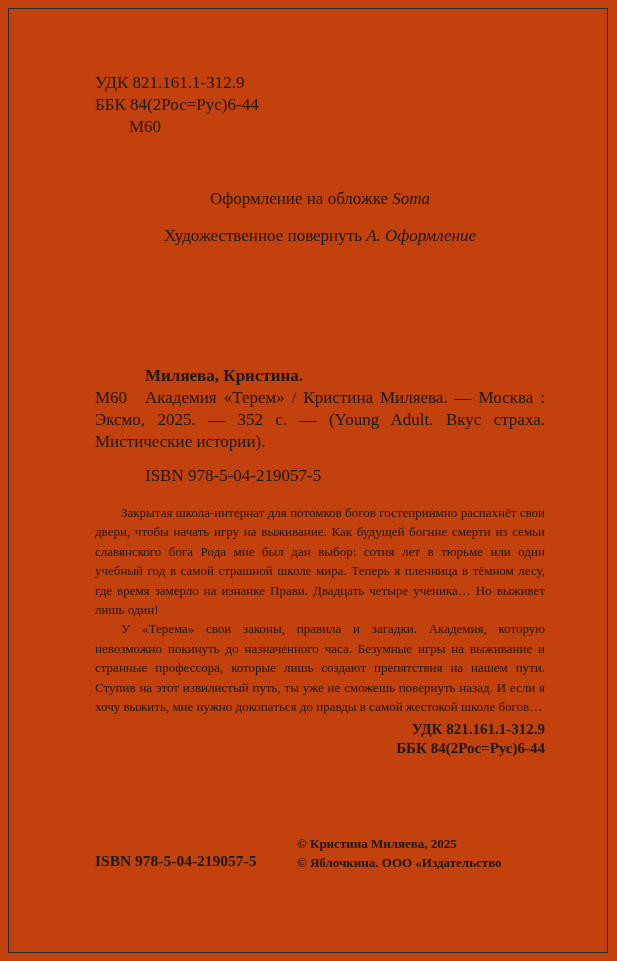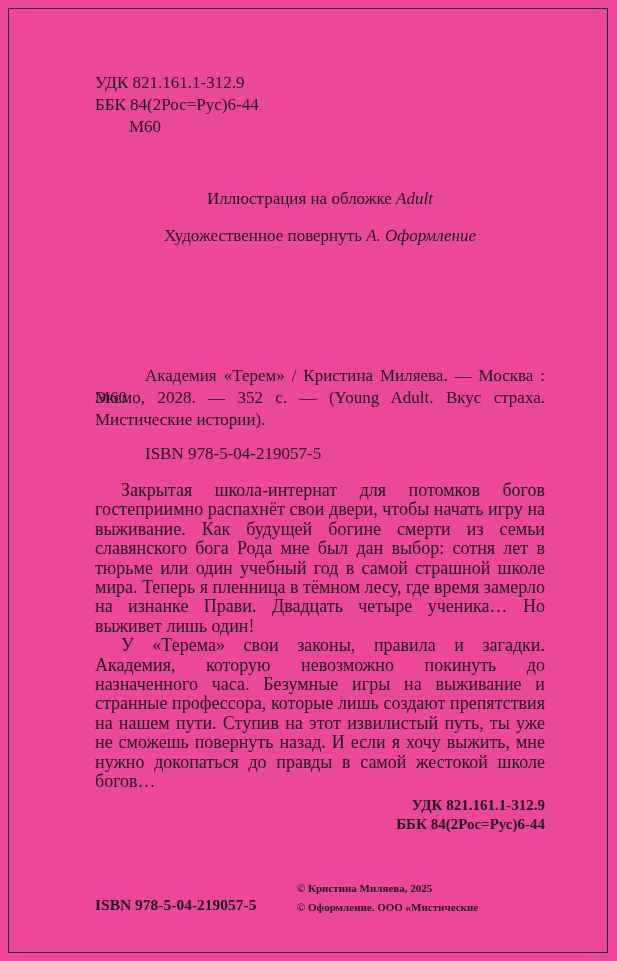--- a/index.html
+++ b/index.html
@@ -7,21 +7,21 @@
     width: 617px;
     height: 961px;
     background: #ffffff;
     font-family: "Liberation Serif", "DejaVu Serif", serif;
     color: #1a1a1a;
   }
   .page {
     position: relative;
     width: 617px;
     height: 961px;
-    background: #ec4899;
+    background: #c2410c;
   }
   .frame {
     position: absolute;
     left: 8px; top: 8px; right: 9px; bottom: 8px;
     border: 1.5px solid #2b2b2b;
     pointer-events: none;
   }
   .content {
     position: absolute;
     left: 95px;
@@ -72,21 +72,21 @@
   .catalog-isbn {
     margin-top: 12px;
     padding-left: 50px;
     font-size: 17px;
     line-height: 22px;
   }
 
   
   .annotation {
     margin-top: 16px;
-    font-size: 18px;
+    font-size: 13px;
     line-height: 19.4px;
     text-align: justify;
   }
   .annotation p { text-indent: 26px; }
 
   
   .bottom-codes {
     margin-top: 4px;
     text-align: right;
     font-weight: bold;
@@ -104,69 +104,69 @@
     justify-content: space-between;
     align-items: flex-end;
   }
   .footer-isbn {
     font-weight: bold;
     font-size: 15.5px;
     margin-bottom: 2px;
   }
   .copyright {
     font-weight: bold;
-    font-size: 11px;
+    font-size: 13px;
     line-height: 18.5px;
     width: 248px;
-    margin-top: 44px;
   }
   .copyright .c-line:nth-child(3) { padding-left: 12px; }
 </style>
 </head>
 <body>
 
 <div class="page">
   <div class="frame"></div>
 
   <div class="content">
 
     <div class="top-codes">
       <div class="line">УДК 821.161.1-312.9</div>
       <div class="line">ББК 84(2Рос=Рус)6-44</div>
       <div class="line sign">М60</div>
     </div>
 
     <div class="credits">
       <div class="credit-line">
-        <span>Иллюстрация на обложке</span><span class="credit-name">Adult</span>
+        <span>Оформление на обложке</span><span class="credit-name">Soma</span>
       </div>
       <div class="credit-line">
         <span>Художественное повернуть</span><span class="credit-name">А. Оформление</span>
       </div>
     </div>
 
     <div class="catalog">
       <span class="catalog-code">М60</span>
-      <p class="catalog-entry">Академия «Терем» / Кристина Миляева. — Москва : Эксмо, 2028. — 352 с. — (Young Adult. Вкус страха. Мистические истории).</p>
+      <p class="catalog-author">Миляева, Кристина.</p>
+      <p class="catalog-entry">Академия «Терем» / Кристина Миляева. — Москва : Эксмо, 2025. — 352 с. — (Young Adult. Вкус страха. Мистические истории).</p>
     </div>
 
     <div class="catalog-isbn">ISBN 978-5-04-219057-5</div>
 
     <div class="annotation">
       <p>Закрытая школа-интернат для потомков богов гостеприимно распахнёт свои двери, чтобы начать игру на выживание. Как будущей богине смерти из семьи славянского бога Рода мне был дан выбор: сотня лет в тюрьме или один учебный год в самой страшной школе мира. Теперь я пленница в тёмном лесу, где время замерло на изнанке Прави. Двадцать четыре ученика… Но выживет лишь один!</p>
       <p>У «Терема» свои законы, правила и загадки. Академия, которую невозможно покинуть до назначенного часа. Безумные игры на выживание и странные профессора, которые лишь создают препятствия на нашем пути. Ступив на этот извилистый путь, ты уже не сможешь повернуть назад. И если я хочу выжить, мне нужно докопаться до правды в самой жестокой школе богов…</p>
     </div>
 
     <div class="bottom-codes">
       <div>УДК 821.161.1-312.9</div>
       <div>ББК 84(2Рос=Рус)6-44</div>
     </div>
 
     <div class="footer">
       <div class="footer-isbn">ISBN 978-5-04-219057-5</div>
       <div class="copyright">
         <div class="c-line">© Кристина Миляева, 2025</div>
-        <div class="c-line">© Оформление. ООО «Мистические</div>
+        <div class="c-line">© Яблочкина. ООО «Издательство</div>
       </div>
     </div>
 
   </div>
 </div>
 
 </body></html>

